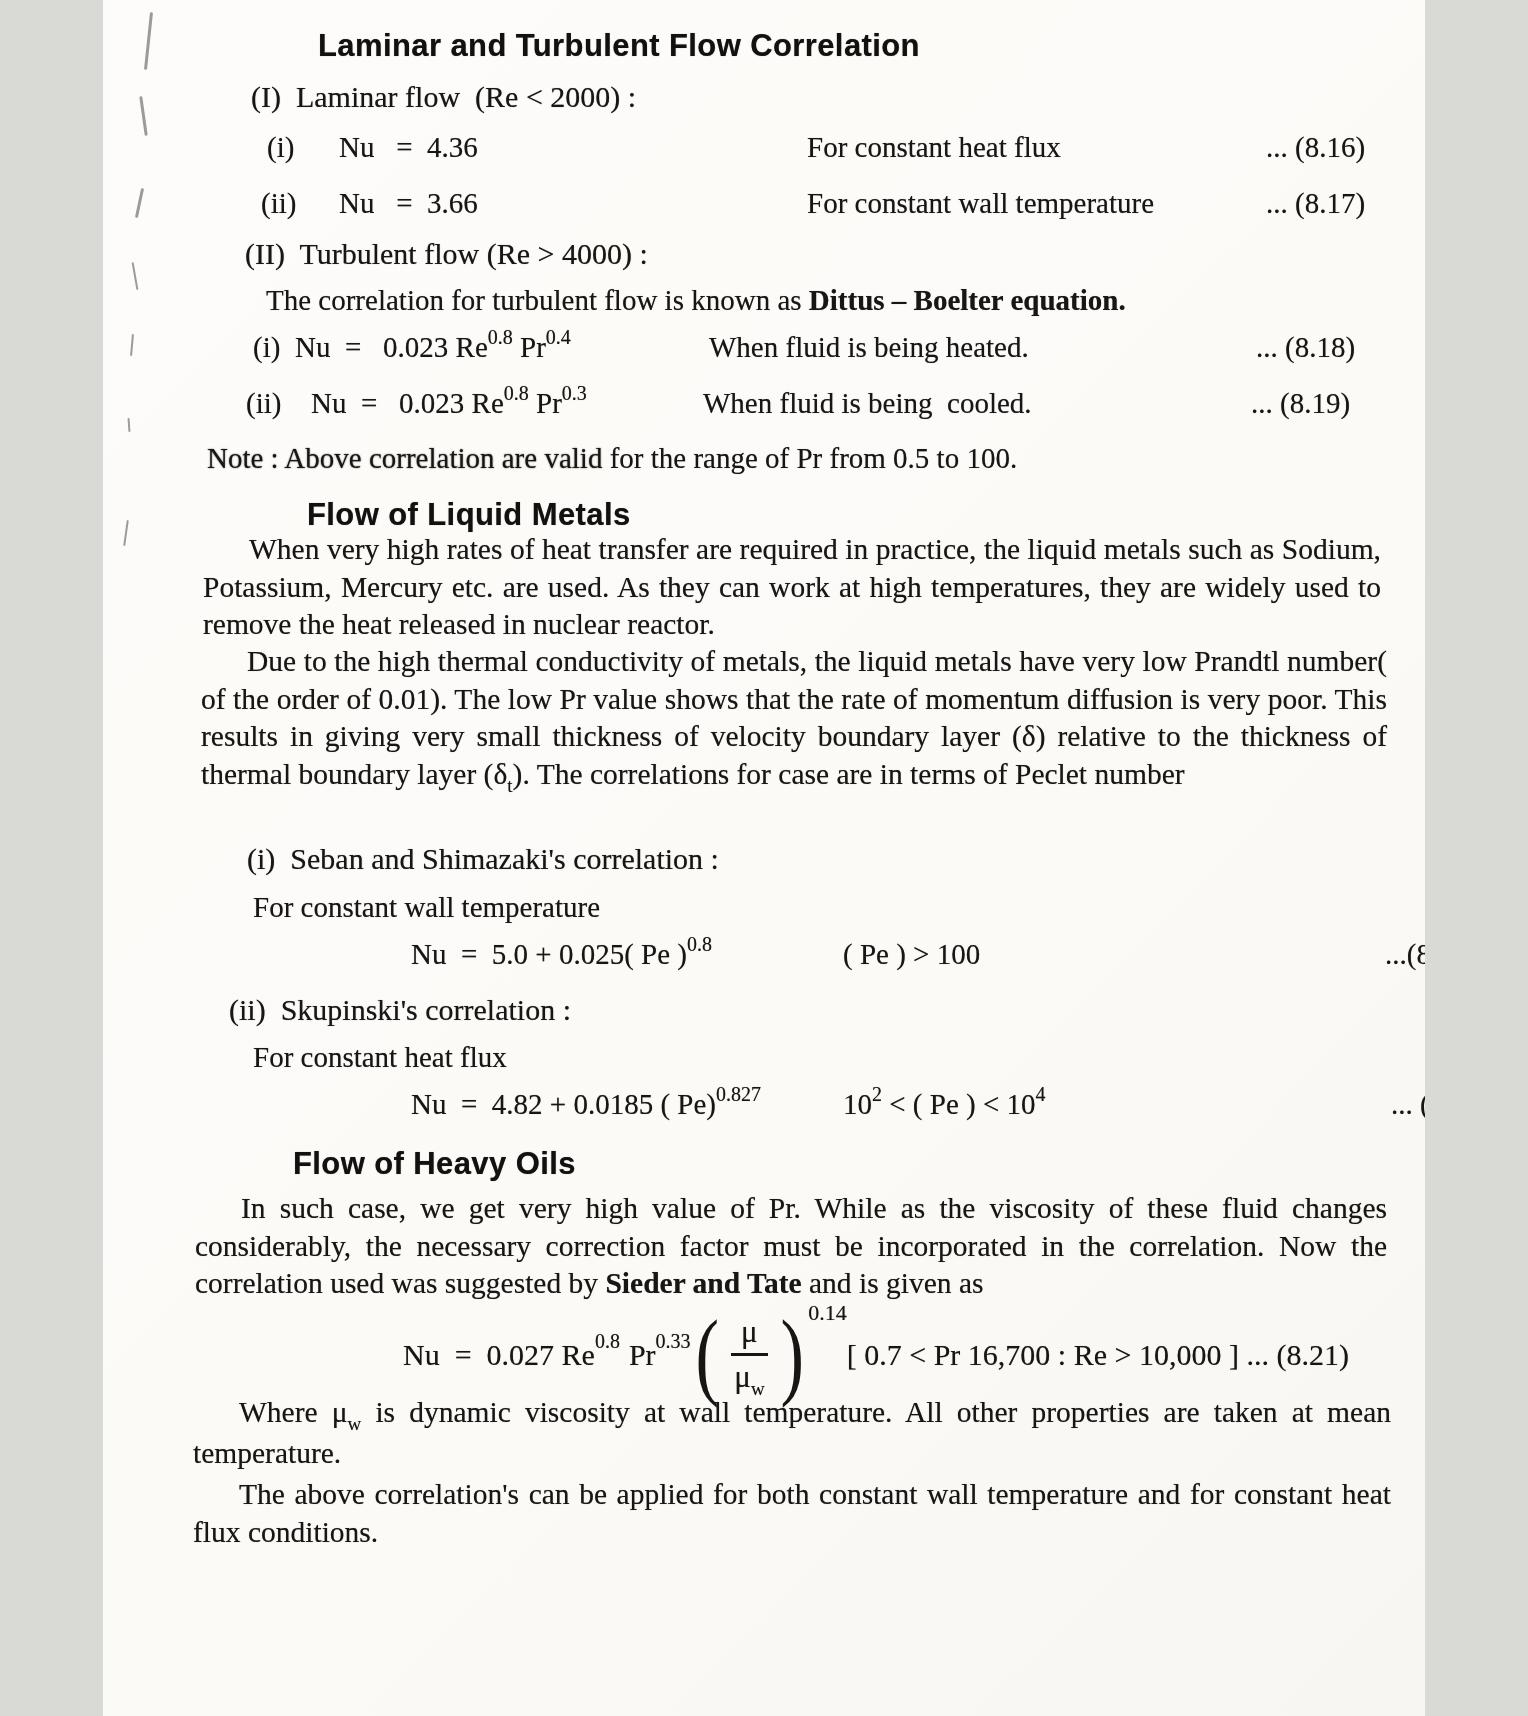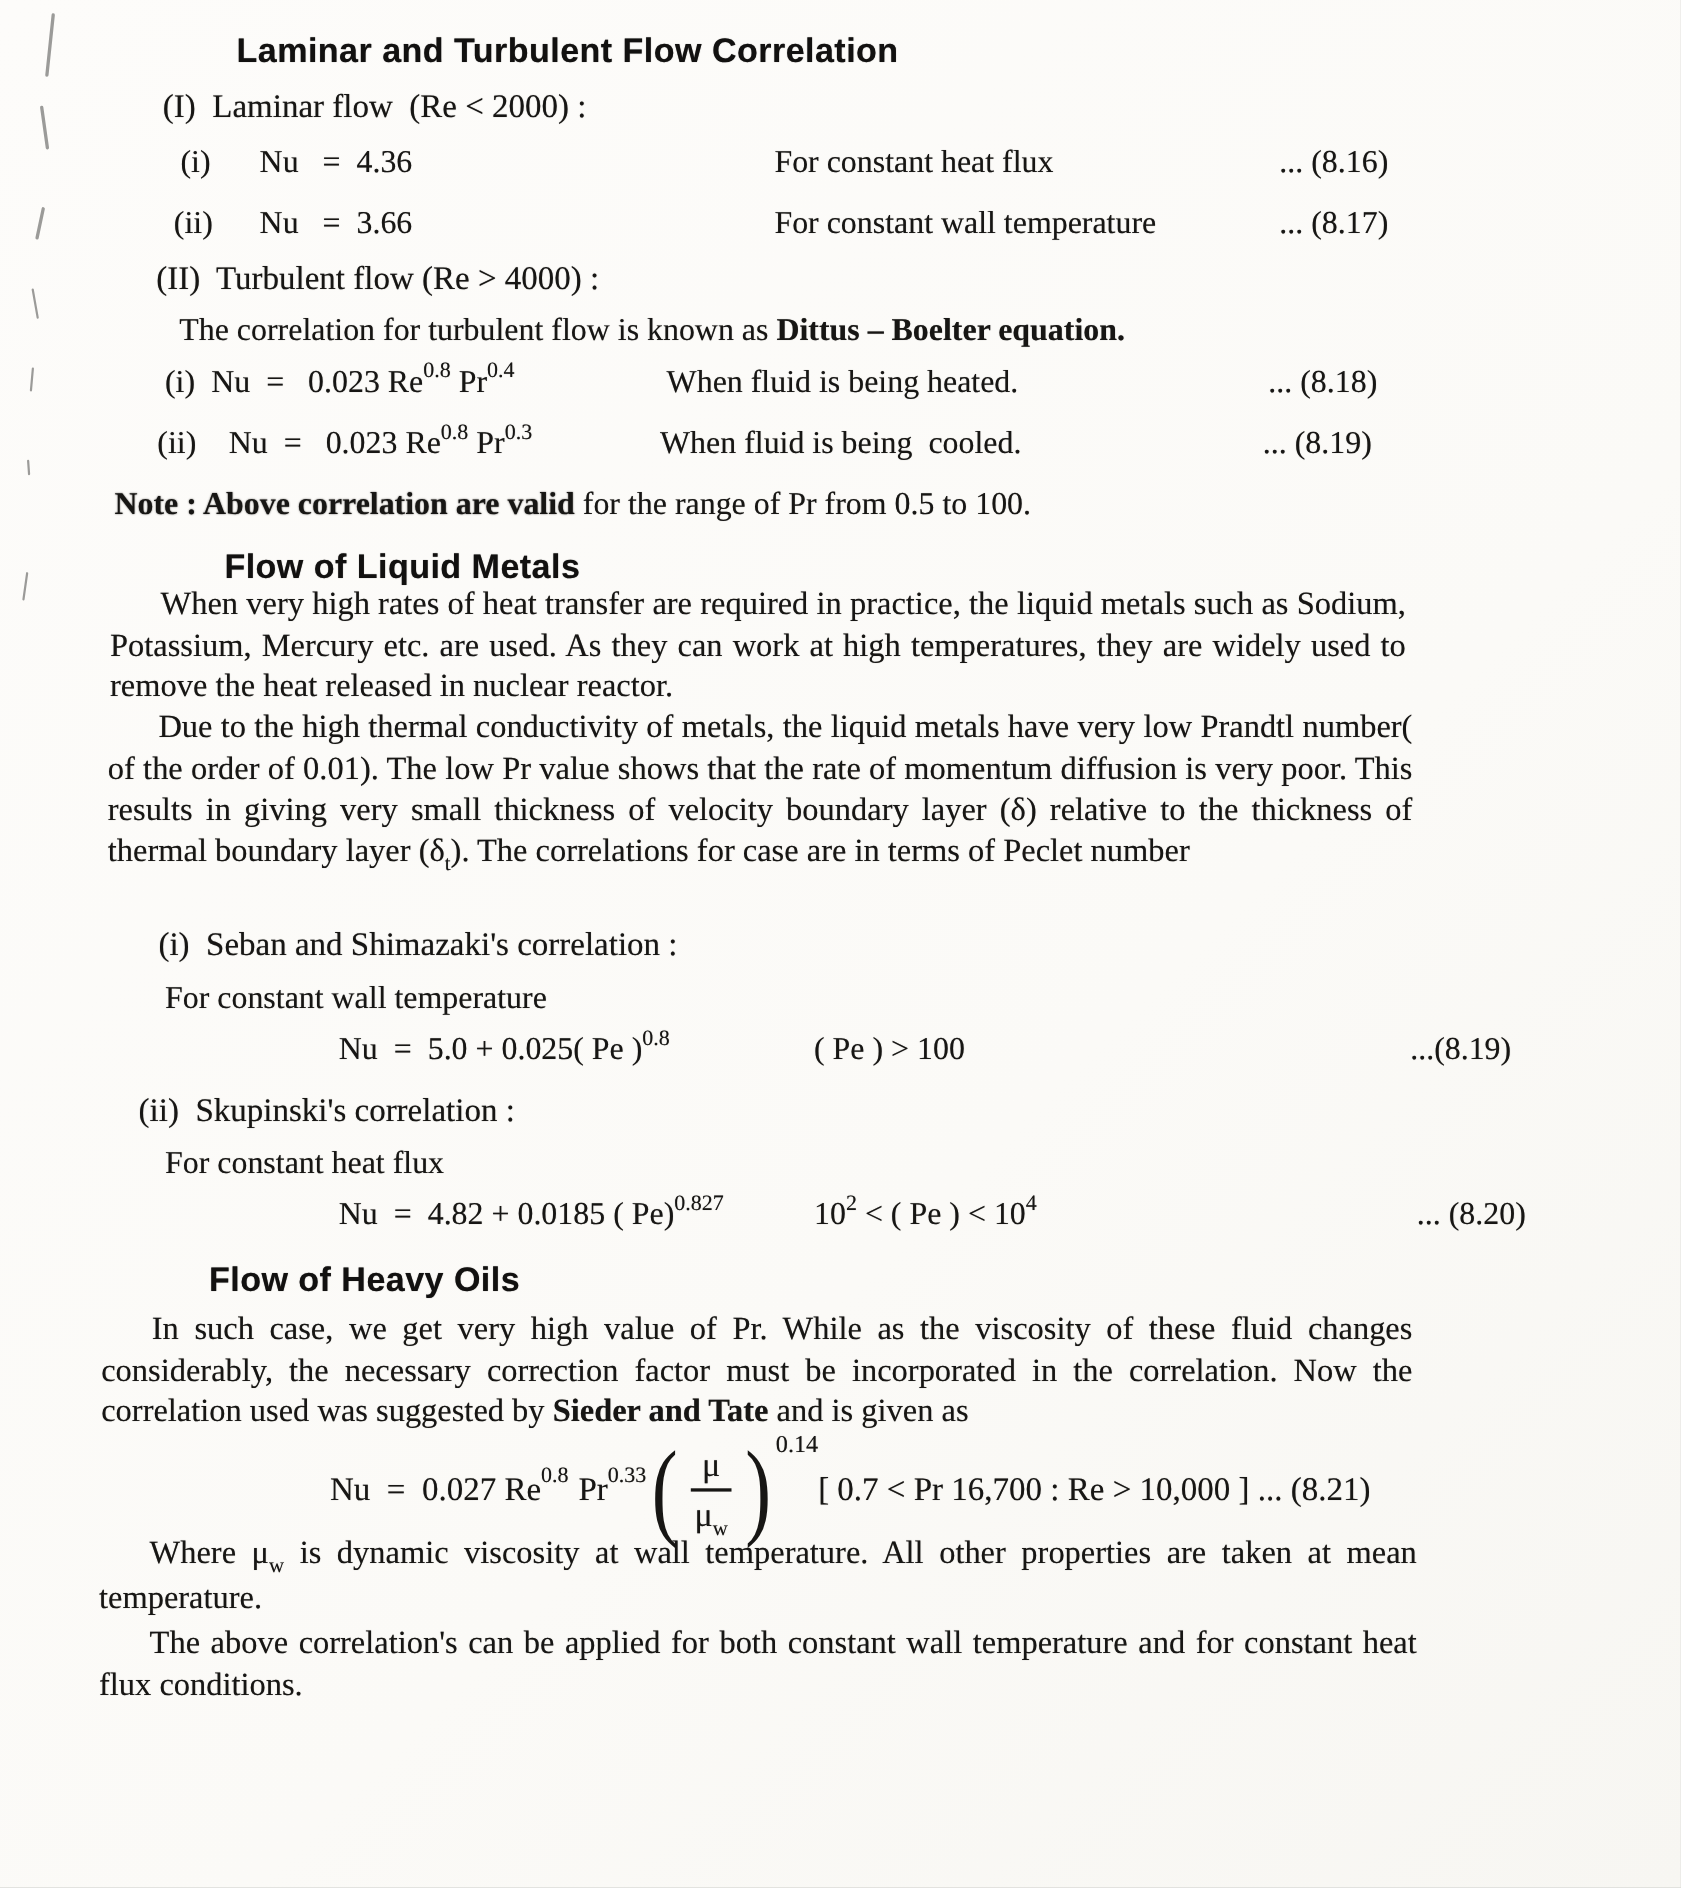--- a/index.html
+++ b/index.html
@@ -1,18 +1,18 @@
 <!DOCTYPE html>
 <html><head>
 <meta charset="utf-8">
 <style>
   html,body{margin:0;padding:0;background:#d9d9d6;}
   .page{
     position:relative;
-    width:1528px;height:1716px;
+    width:1322px;height:1716px;
     margin:0 auto;
     background:linear-gradient(135deg,#fdfcfa 0%,#fbfaf7 60%,#f7f6f2 100%);
     font-family:"Liberation Serif", serif;
     color:#171614;
     overflow:hidden;
   }
   .abs{position:absolute;white-space:nowrap;}
   .t{font-size:29px;text-shadow:0 0 0.7px rgba(25,23,20,0.55);}
   .bold{font-weight:bold;}
   .sans-head{
@@ -22,21 +22,21 @@
   }
   .serif-head{font-size:30px;font-weight:normal;text-shadow:0 0 0.8px rgba(25,23,20,0.6);}
   .exp{font-size:20px;position:relative;top:-13px;}
   .sub{font-size:19px;position:relative;top:8px;}
   .para{
     position:absolute;font-size:29.5px;line-height:37.5px;
     text-align:justify;white-space:normal;
     text-shadow:0 0 0.7px rgba(25,23,20,0.55);
   }
   .indent{text-indent:46px;}
-  .smudged{font-weight:bold;text-shadow:0 0 1.6px rgba(25,23,20,0.75);margin-top:13px;}
+  .smudged{font-weight:normal;text-shadow:0 0 1.6px rgba(25,23,20,0.75);margin-top:13px;}
   .eq821{
     position:absolute;top:1292px;left:300px;height:125px;
     display:flex;align-items:center;font-size:30px;
     text-shadow:0 0 0.7px rgba(25,23,20,0.55);white-space:nowrap;
   }
   .bigparen{
     font-size:98px;line-height:0.85;font-weight:400;
     transform:scaleX(0.72);display:inline-block;
     text-shadow:none;
   }

